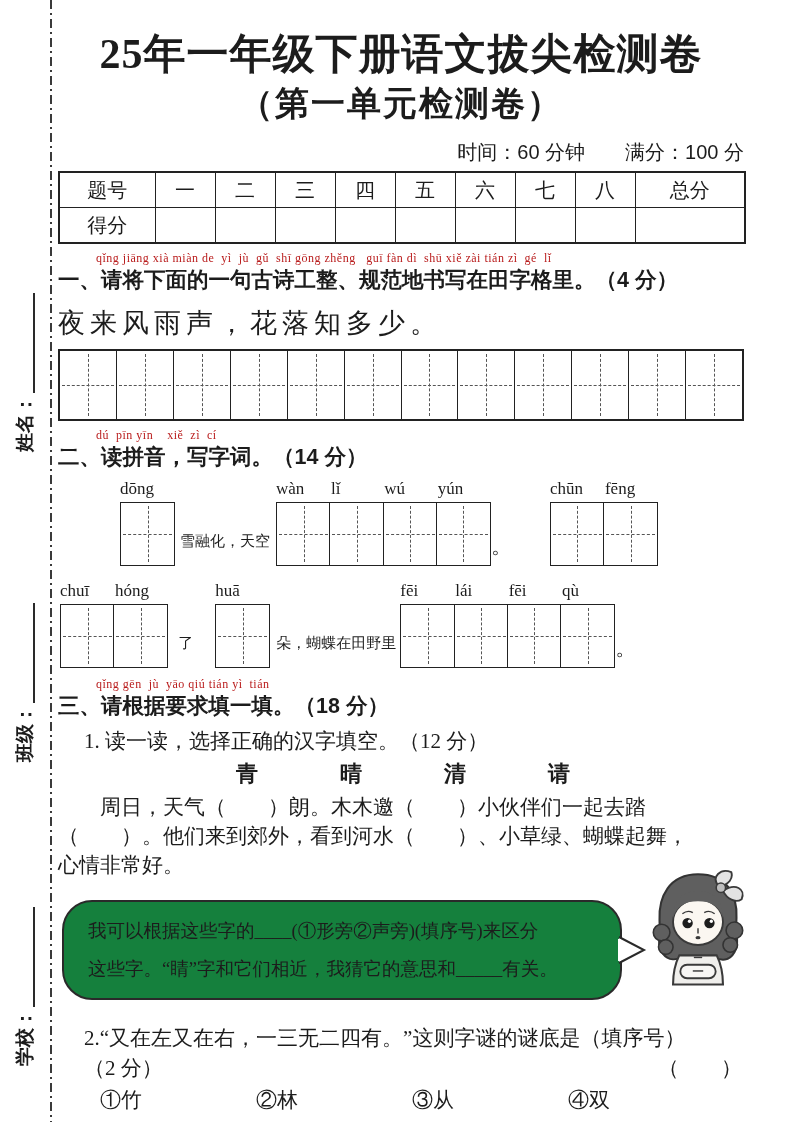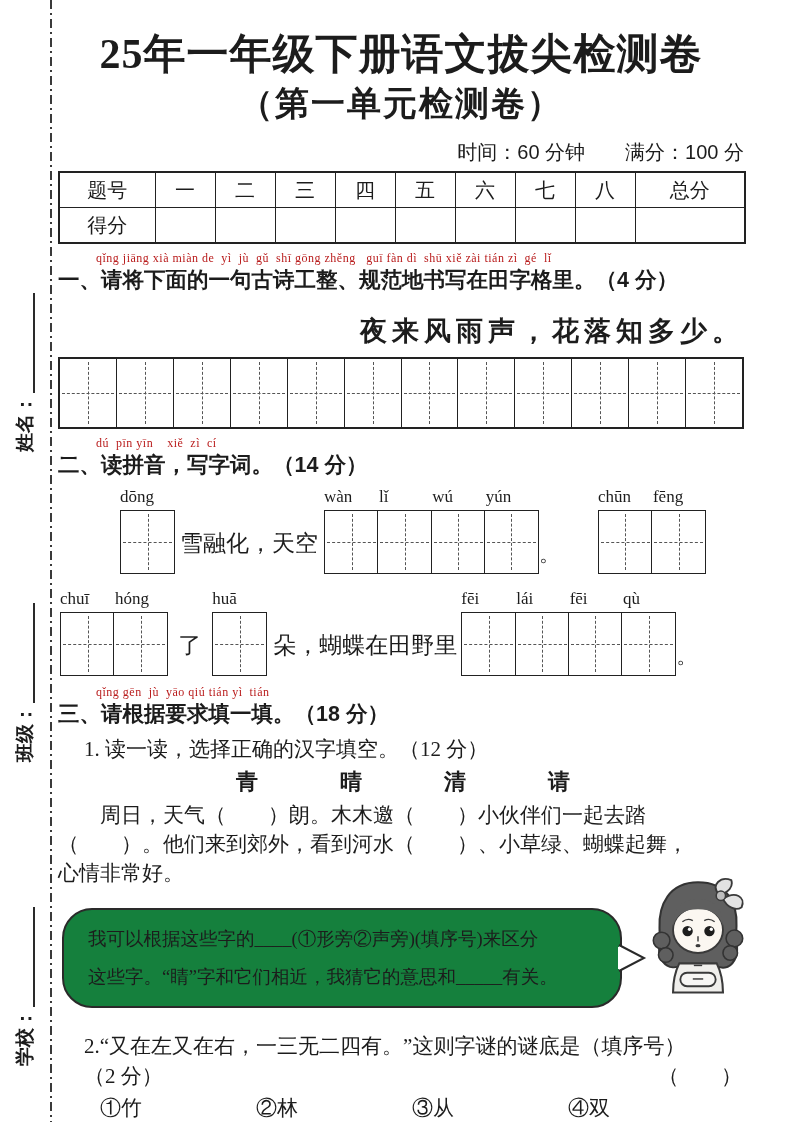--- a/index.html
+++ b/index.html
@@ -25,39 +25,39 @@
   
   table.score{border-collapse:collapse;width:100%;margin-top:5px;table-layout:fixed;}
   table.score td{border:1.6px solid #222;text-align:center;font-size:20px;height:34px;padding:0;
     font-family:"Liberation Sans",sans-serif;}
   table.score{border:2.5px solid #222;}
   col.c-label{width:96px;} col.c-num{width:60px;} col.c-total{width:110px;}
 
   .sec-pinyin{font-size:12px;margin:7px 0 0 38px;white-space:pre;letter-spacing:.5px;color:#b91c1c;}
   .sec-head{font-size:21.5px;font-weight:800;font-family:"Liberation Sans",sans-serif;line-height:1.35;}
 
-  .poem{text-align:right;font-size:27px;font-weight:700;letter-spacing:5px;margin-top:18px;}
+  .poem{text-align:left;font-size:27px;font-weight:400;letter-spacing:5px;margin-top:10px;}
 
   
   .tzg-row{display:flex;margin-top:8px;border:2.4px solid #222;height:68px;}
   .tzg{flex:1;position:relative;border-left:1.7px solid #222;}
   .tzg:first-child{border-left:none;}
   .tzg::before{content:"";position:absolute;left:50%;top:3px;bottom:3px;border-left:1.4px dashed #555;}
   .tzg::after{content:"";position:absolute;top:50%;left:2px;right:2px;border-top:1.4px dashed #555;}
 
   
   .fill-row{display:flex;align-items:flex-end;margin-top:6px;}
   .pbcol{display:flex;flex-direction:column;align-items:flex-start;}
   .py{font-size:17px;height:24px;line-height:22px;white-space:nowrap;}
   .abox{width:53px;height:62px;border:1.7px solid #222;position:relative;background:#fff;}
   .grp{display:flex;}
   .grp .pbcol + .pbcol .abox{margin-left:-1.7px;}
   .abox::before{content:"";position:absolute;left:50%;top:3px;bottom:3px;border-left:1.3px dashed #555;}
   .abox::after{content:"";position:absolute;top:50%;left:2px;right:2px;border-top:1.3px dashed #555;}
-  .fill-text{font-size:23px;padding-bottom:15px;white-space:nowrap;}
+  .fill-text{font-size:15px;padding-bottom:15px;white-space:nowrap;}
   .fill-punct{font-size:21px;padding-bottom:6px;}
 
   .q-prompt{font-size:21px;margin:6px 0 0 26px;}
   .choices{display:flex;margin:4px 0 0 178px;font-size:22px;gap:82px;font-weight:bold;}
   .passage{font-size:21px;line-height:29px;margin-top:4px;}
   .passage .ind{ text-indent:2em;}
 
   
   .bubble-zone{position:relative;margin-top:10px;height:118px;}
   .bubble{position:absolute;left:4px;top:10px;width:560px;height:100px;border:2px solid #2a2a2a;
@@ -204,21 +204,21 @@
         <div class="pbcol">
           <span class="py">chuī</span>
           <div class="abox"></div>
         </div>
         <div class="pbcol">
           <span class="py">hóng</span>
           <div class="abox"></div>
         </div>
       </div>
       <span class="fill-text" style="margin-left:10px">了</span>
-      <div class="grp" style="margin-left:11px">
+      <div class="grp" style="margin-left:22px">
         <div class="pbcol">
           <span class="py">huā</span>
           <div class="abox"></div>
         </div>
       </div>
       <span class="fill-text" style="margin-left:6px">朵，蝴蝶在田野里</span>
       <div class="grp" style="margin-left:4px">
         <div class="pbcol">
           <span class="py">fēi</span>
           <div class="abox"></div>

